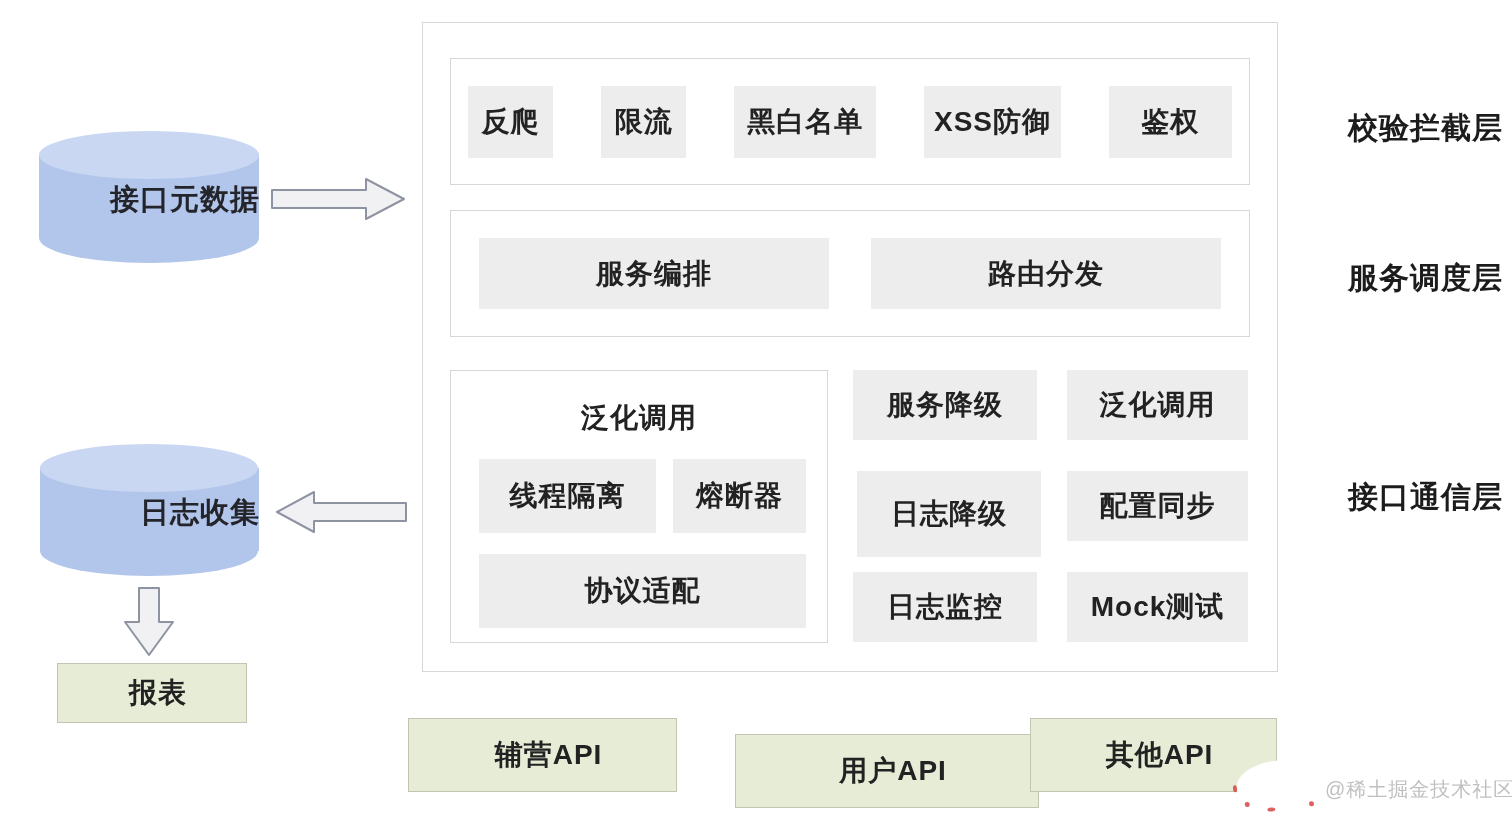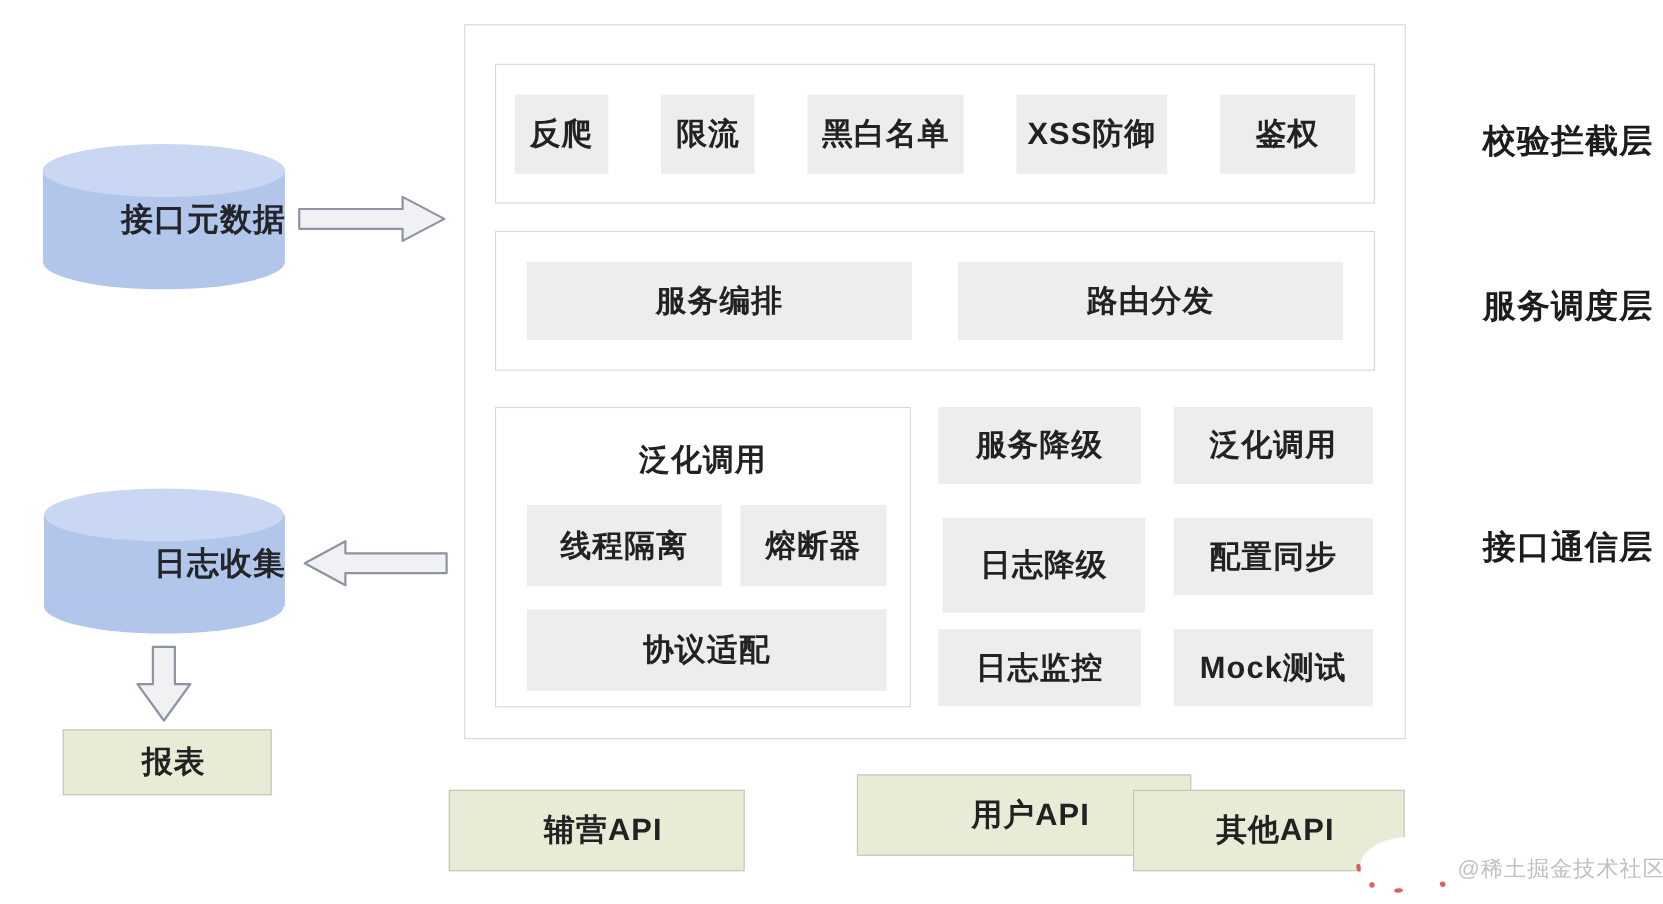--- a/index.html
+++ b/index.html
@@ -145,21 +145,21 @@
 <div class="chip abs" style="left:857px;top:471px;width:184px;height:86px;">日志降级</div>
 <div class="chip abs" style="left:1067px;top:471px;width:181px;height:70px;">配置同步</div>
 <div class="chip abs" style="left:853px;top:572px;width:184px;height:70px;">日志监控</div>
 <div class="chip abs" style="left:1067px;top:572px;width:181px;height:70px;">Mock测试</div>
 
 <div class="side-label" style="top:108px;">校验拦截层</div>
 <div class="side-label" style="top:258px;">服务调度层</div>
 <div class="side-label" style="top:477px;">接口通信层</div>
 
 <div class="green-box" style="left:408px;top:718px;width:269px;height:74px;text-align:right;">辅营API</div>
-<div class="green-box" style="left:735px;top:704px;width:304px;height:74px;margin-left:44px;">用户API</div>
+<div class="green-box" style="left:735px;top:734px;width:304px;height:74px;">用户API</div>
 <div class="green-box" style="left:1030px;top:718px;width:247px;height:74px;">其他API</div>
 
 <div class="blob">
     <i></i>
     <i></i>
     <i></i>
     <i></i>
   </div>
 <div class="watermark">@稀土掘金技术社区</div>
 

